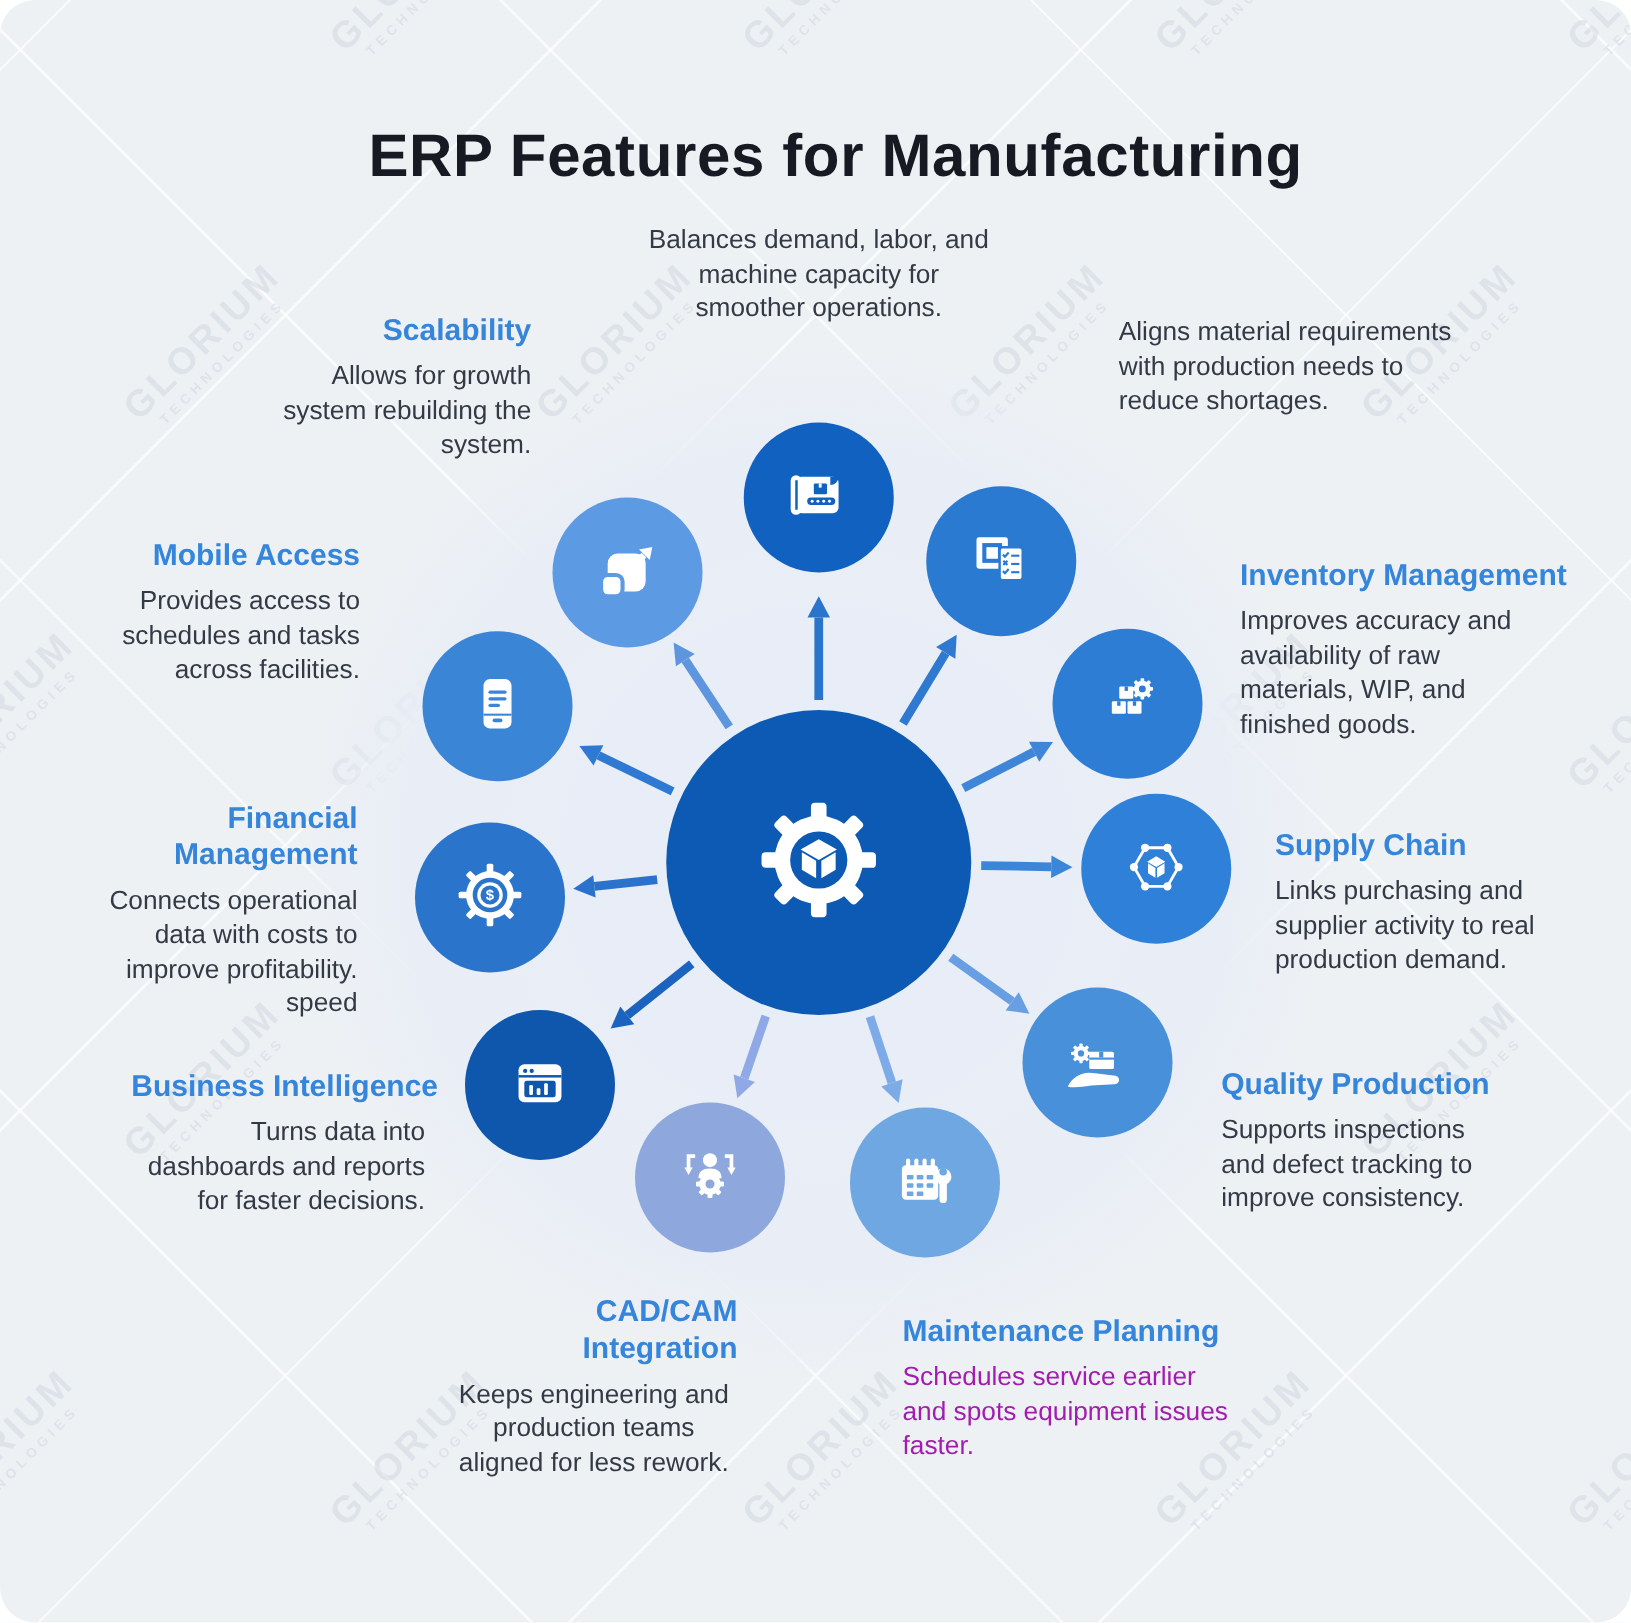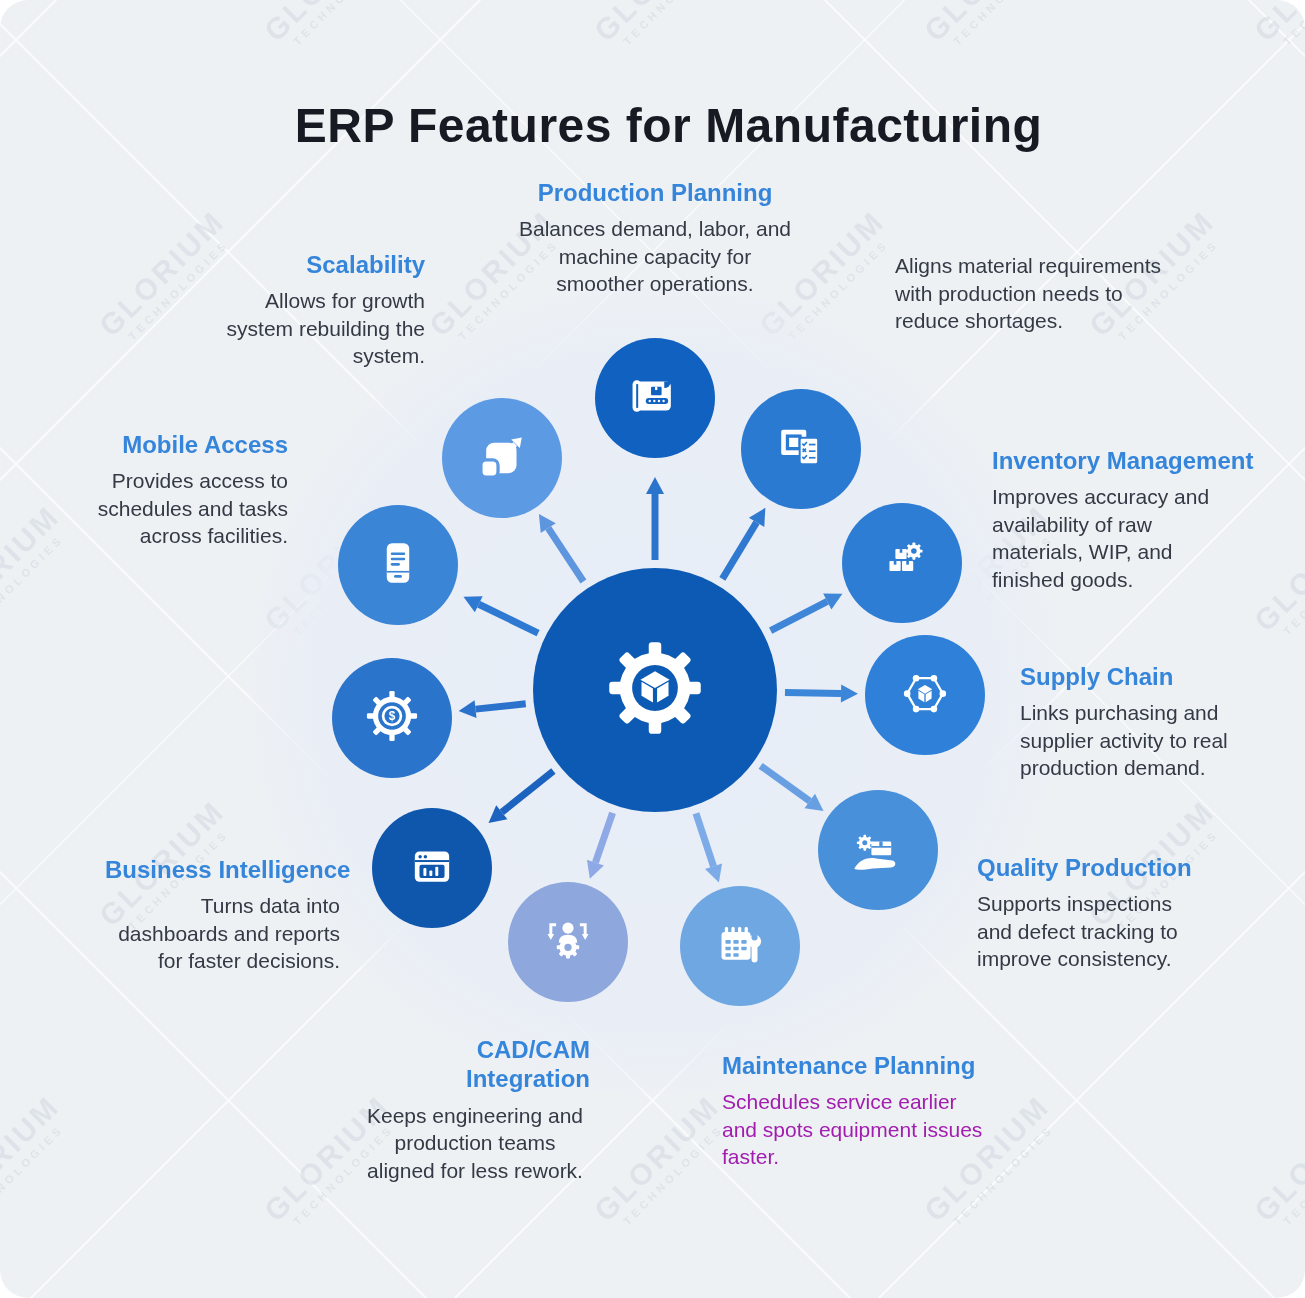--- a/index.html
+++ b/index.html
@@ -405,21 +405,20 @@
       <svg viewBox="0 0 100 100" width="66" height="66">
         <rect x="26" y="30" width="46" height="46" rx="12" fill="#fff"></rect>
         <line x1="54" y1="48" x2="70" y2="32" stroke="#fff" stroke-width="8"></line>
         <polygon points="80,22 64,25 77,38" fill="#fff"></polygon>
         <rect x="18" y="56" width="26" height="26" rx="8" fill="#fff" stroke="currentColor" stroke-width="5"></rect>
       </svg>
     </span>
   </div>
 
   <div class="feature align-center feature--center" style="left:420px;top:178px;width:470px;">
-    <h3 style="color: rgb(53, 133, 218);">Production Planning</h3>
     <p style="color: rgb(52, 58, 69);">Balances demand, labor, and machine capacity for smoother operations.</p>
   </div>
 
   <div class="feature align-left" style="left:895px;top:252px;width:285px;">
     <p style="color: rgb(52, 58, 69);">Aligns material requirements with production needs to reduce shortages.</p>
   </div>
 
   <div class="feature align-left title-nowrap" style="left:992px;top:446px;width:255px;">
     <h3 style="color: rgb(53, 133, 218); text-align: center;">Inventory Management</h3>
     <p style="color: rgb(52, 58, 69);">Improves accuracy and availability of raw materials, WIP, and finished goods.</p>
@@ -443,20 +442,24 @@
   <div class="feature align-right" style="left:360px;top:1035px;width:230px;">
     <h3 style="color: rgb(53, 133, 218);">CAD/CAM Integration</h3>
     <p style="color: rgb(52, 58, 69); text-align: center;">Keeps engineering and production teams aligned for less rework.</p>
   </div>
 
   <div class="feature align-right title-nowrap" style="left:105px;top:855px;width:235px;">
     <h3 style="color: rgb(53, 133, 218);">Business Intelligence</h3>
     <p style="color: rgb(52, 58, 69);">Turns data into dashboards and reports for faster decisions.</p>
   </div>
 
+  <div class="feature align-right" style="left:72px;top:640px;width:214px;">
+    <h3 style="color: rgb(53, 133, 218);">Financial Management</h3>
+    <p style="color: rgb(52, 58, 69);">Connects operational data with costs to improve profitability. speed</p>
+  </div>
 
   <div class="feature align-right" style="left:56px;top:430px;width:232px;">
     <h3 style="color: rgb(53, 133, 218);">Mobile Access</h3>
     <p style="color: rgb(52, 58, 69);">Provides access to schedules and tasks across facilities.</p>
   </div>
 
   <div class="feature align-right" style="left:193px;top:250px;width:232px;">
     <h3 style="color: rgb(53, 133, 218);">Scalability</h3>
     <p style="color: rgb(52, 58, 69);">Allows for growth system rebuilding the system.</p>
   </div>

